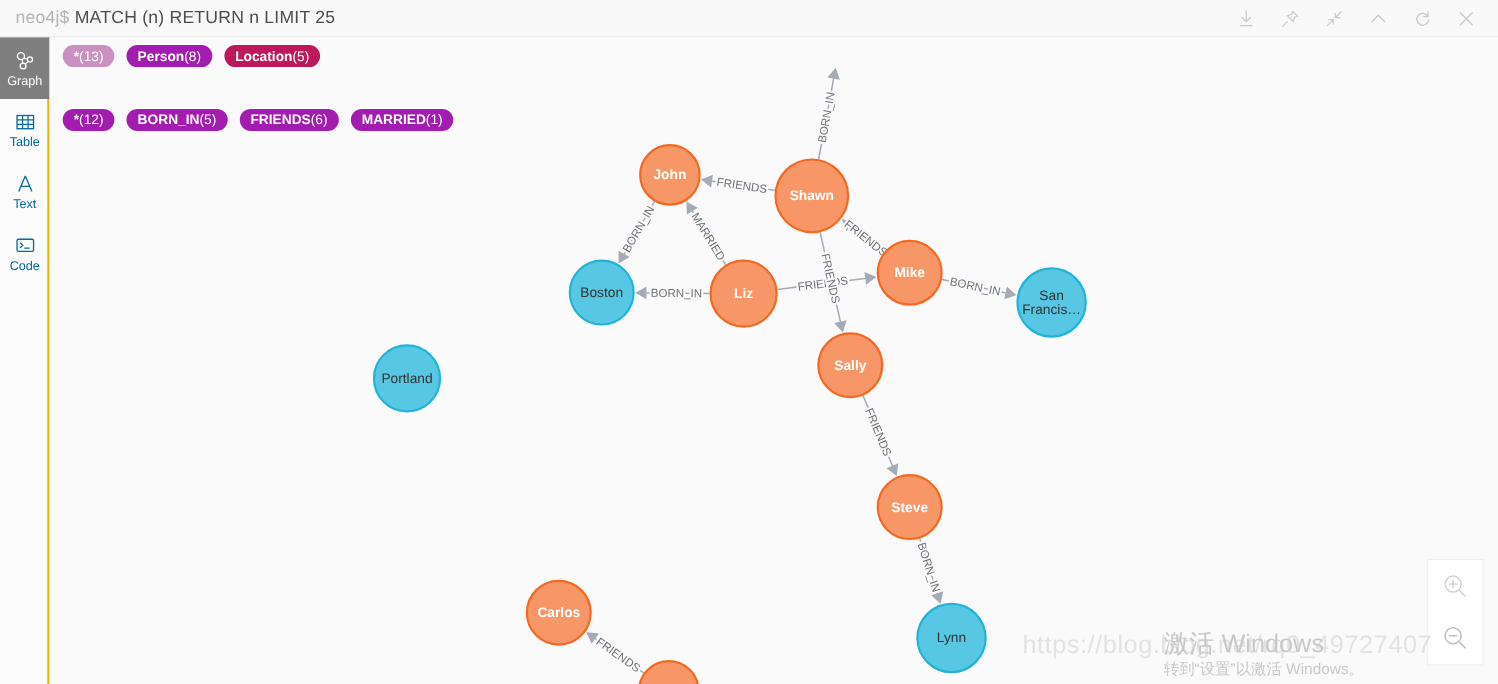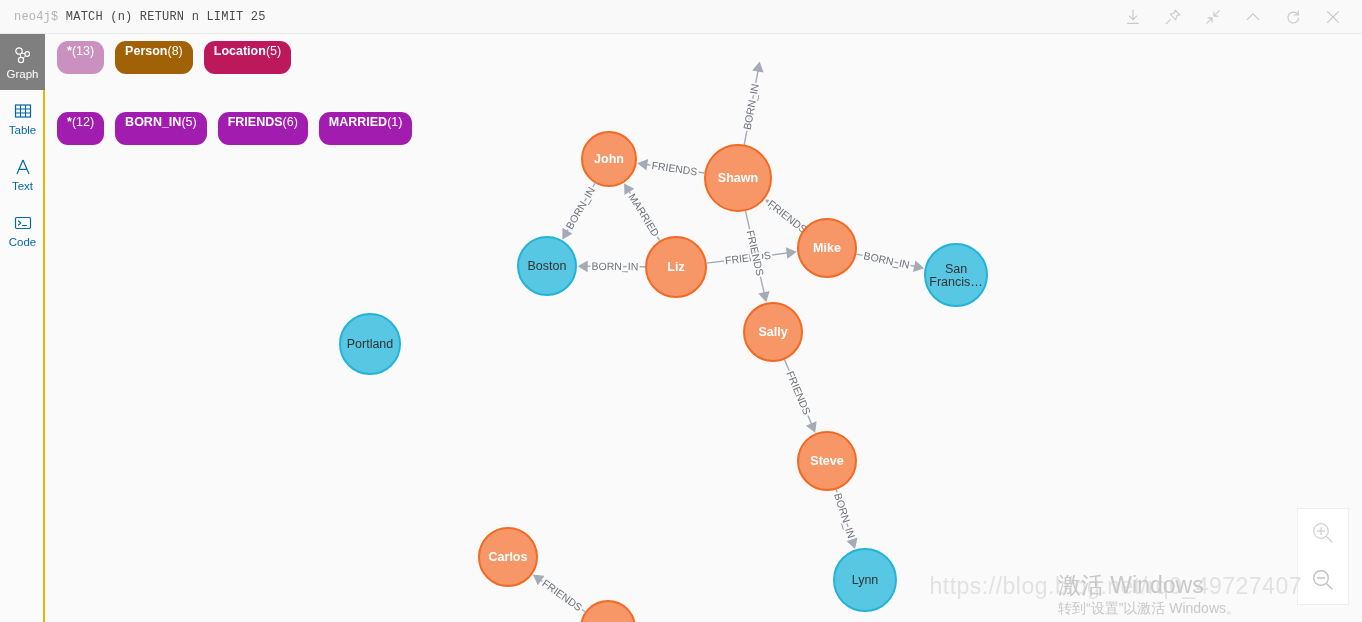--- a/index.html
+++ b/index.html
@@ -11,22 +11,22 @@
   }
 
   
   .query-bar {
     position:absolute; left:0; top:0; width:1362px; height:34px;
     background:#f9f9f9;
     display:flex; align-items:center;
     border-bottom:1px solid #e8e8e8;
   }
   .query-text {
-    font-family:Liberation Mono, monospace;
-    font-size:12px; color:#4c4c4c; padding-left:14px;
+    font-family:Liberation Sans, sans-serif;
+    font-size:16px; color:#4c4c4c; padding-left:14px;
     white-space:nowrap; letter-spacing:0.2px;
   }
   .query-prompt { color:#b3b3b3; }
   .bar-icons {
     position:absolute; right:6px; top:0; height:34px;
     display:flex; align-items:center; gap:22px; padding-right:14px;
   }
   .bar-icons .ic { width:18px; height:18px; opacity:.42; cursor:pointer; }
   .bar-icons .ic svg { display:block; }
 
@@ -42,27 +42,27 @@
   }
   .side-item.active { background:#7f7f7f; color:#ffffff; }
   .side-item .slabel { font-size:11.5px; line-height:12px; }
   .side-item .sicon { width:20px; height:20px; display:block; }
   .side-item .sicon svg { display:block; }
 
   
   .legend { position:absolute; left:57px; top:41px; width:1000px; }
   .legend-row { display:flex; gap:11px; margin-bottom:8px; }
   .pill {
-    border-radius:11px; padding:3px 10px 16px;
+    border-radius:11px; padding:3px 10px 3px;
     font-size:12.5px; line-height:14px; white-space:nowrap; cursor:pointer;
     font-weight:bold; color:#ffffff;
   }
   .pill .cnt { font-weight:normal; }
   .pill-node-all { background:#c990c0; }
-  .pill-node-person { background:#a16207; }
+  .pill-node-person { background:#a21caf; }
   .pill-node-location { background:#be185d; }
   .pill-rel { background:#a21caf;margin-top:30px; }
 
   
   .canvas {
     position:absolute; left:45px; top:34px;
     width:1317px; height:588px; background:#fafafa;
     overflow:hidden;
   }
   .canvas svg { display:block; position:absolute; left:0; top:0; }

